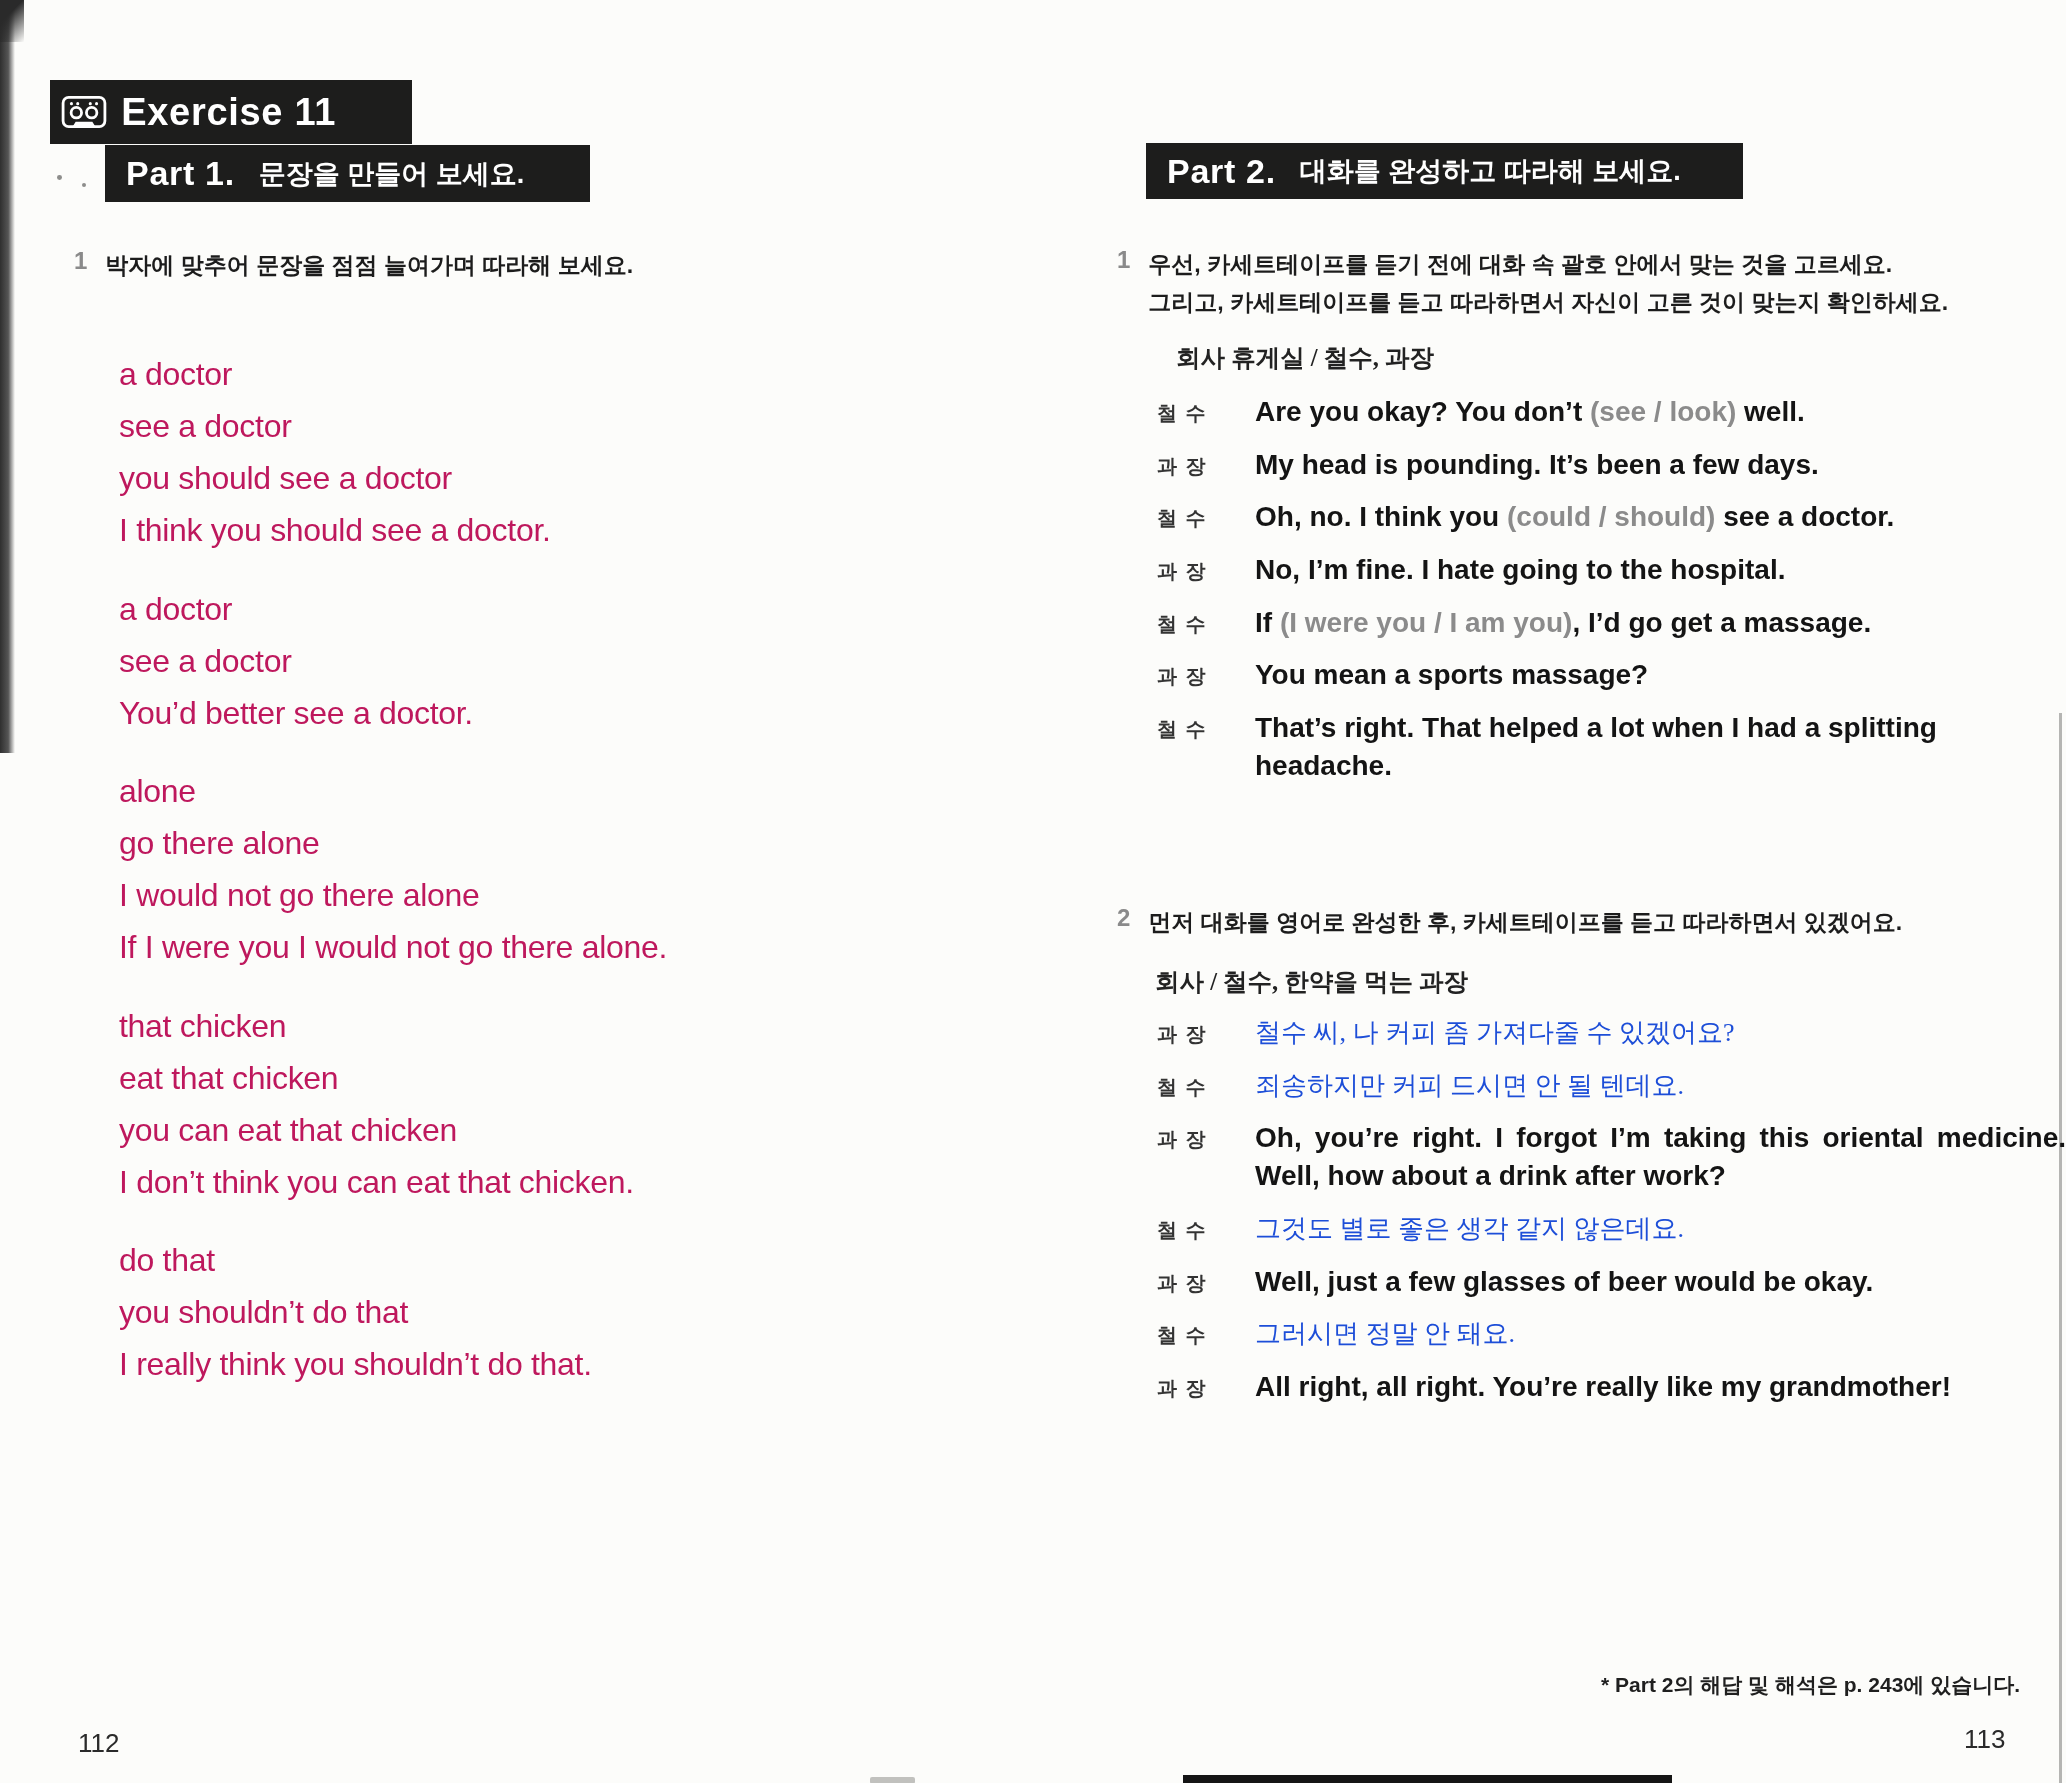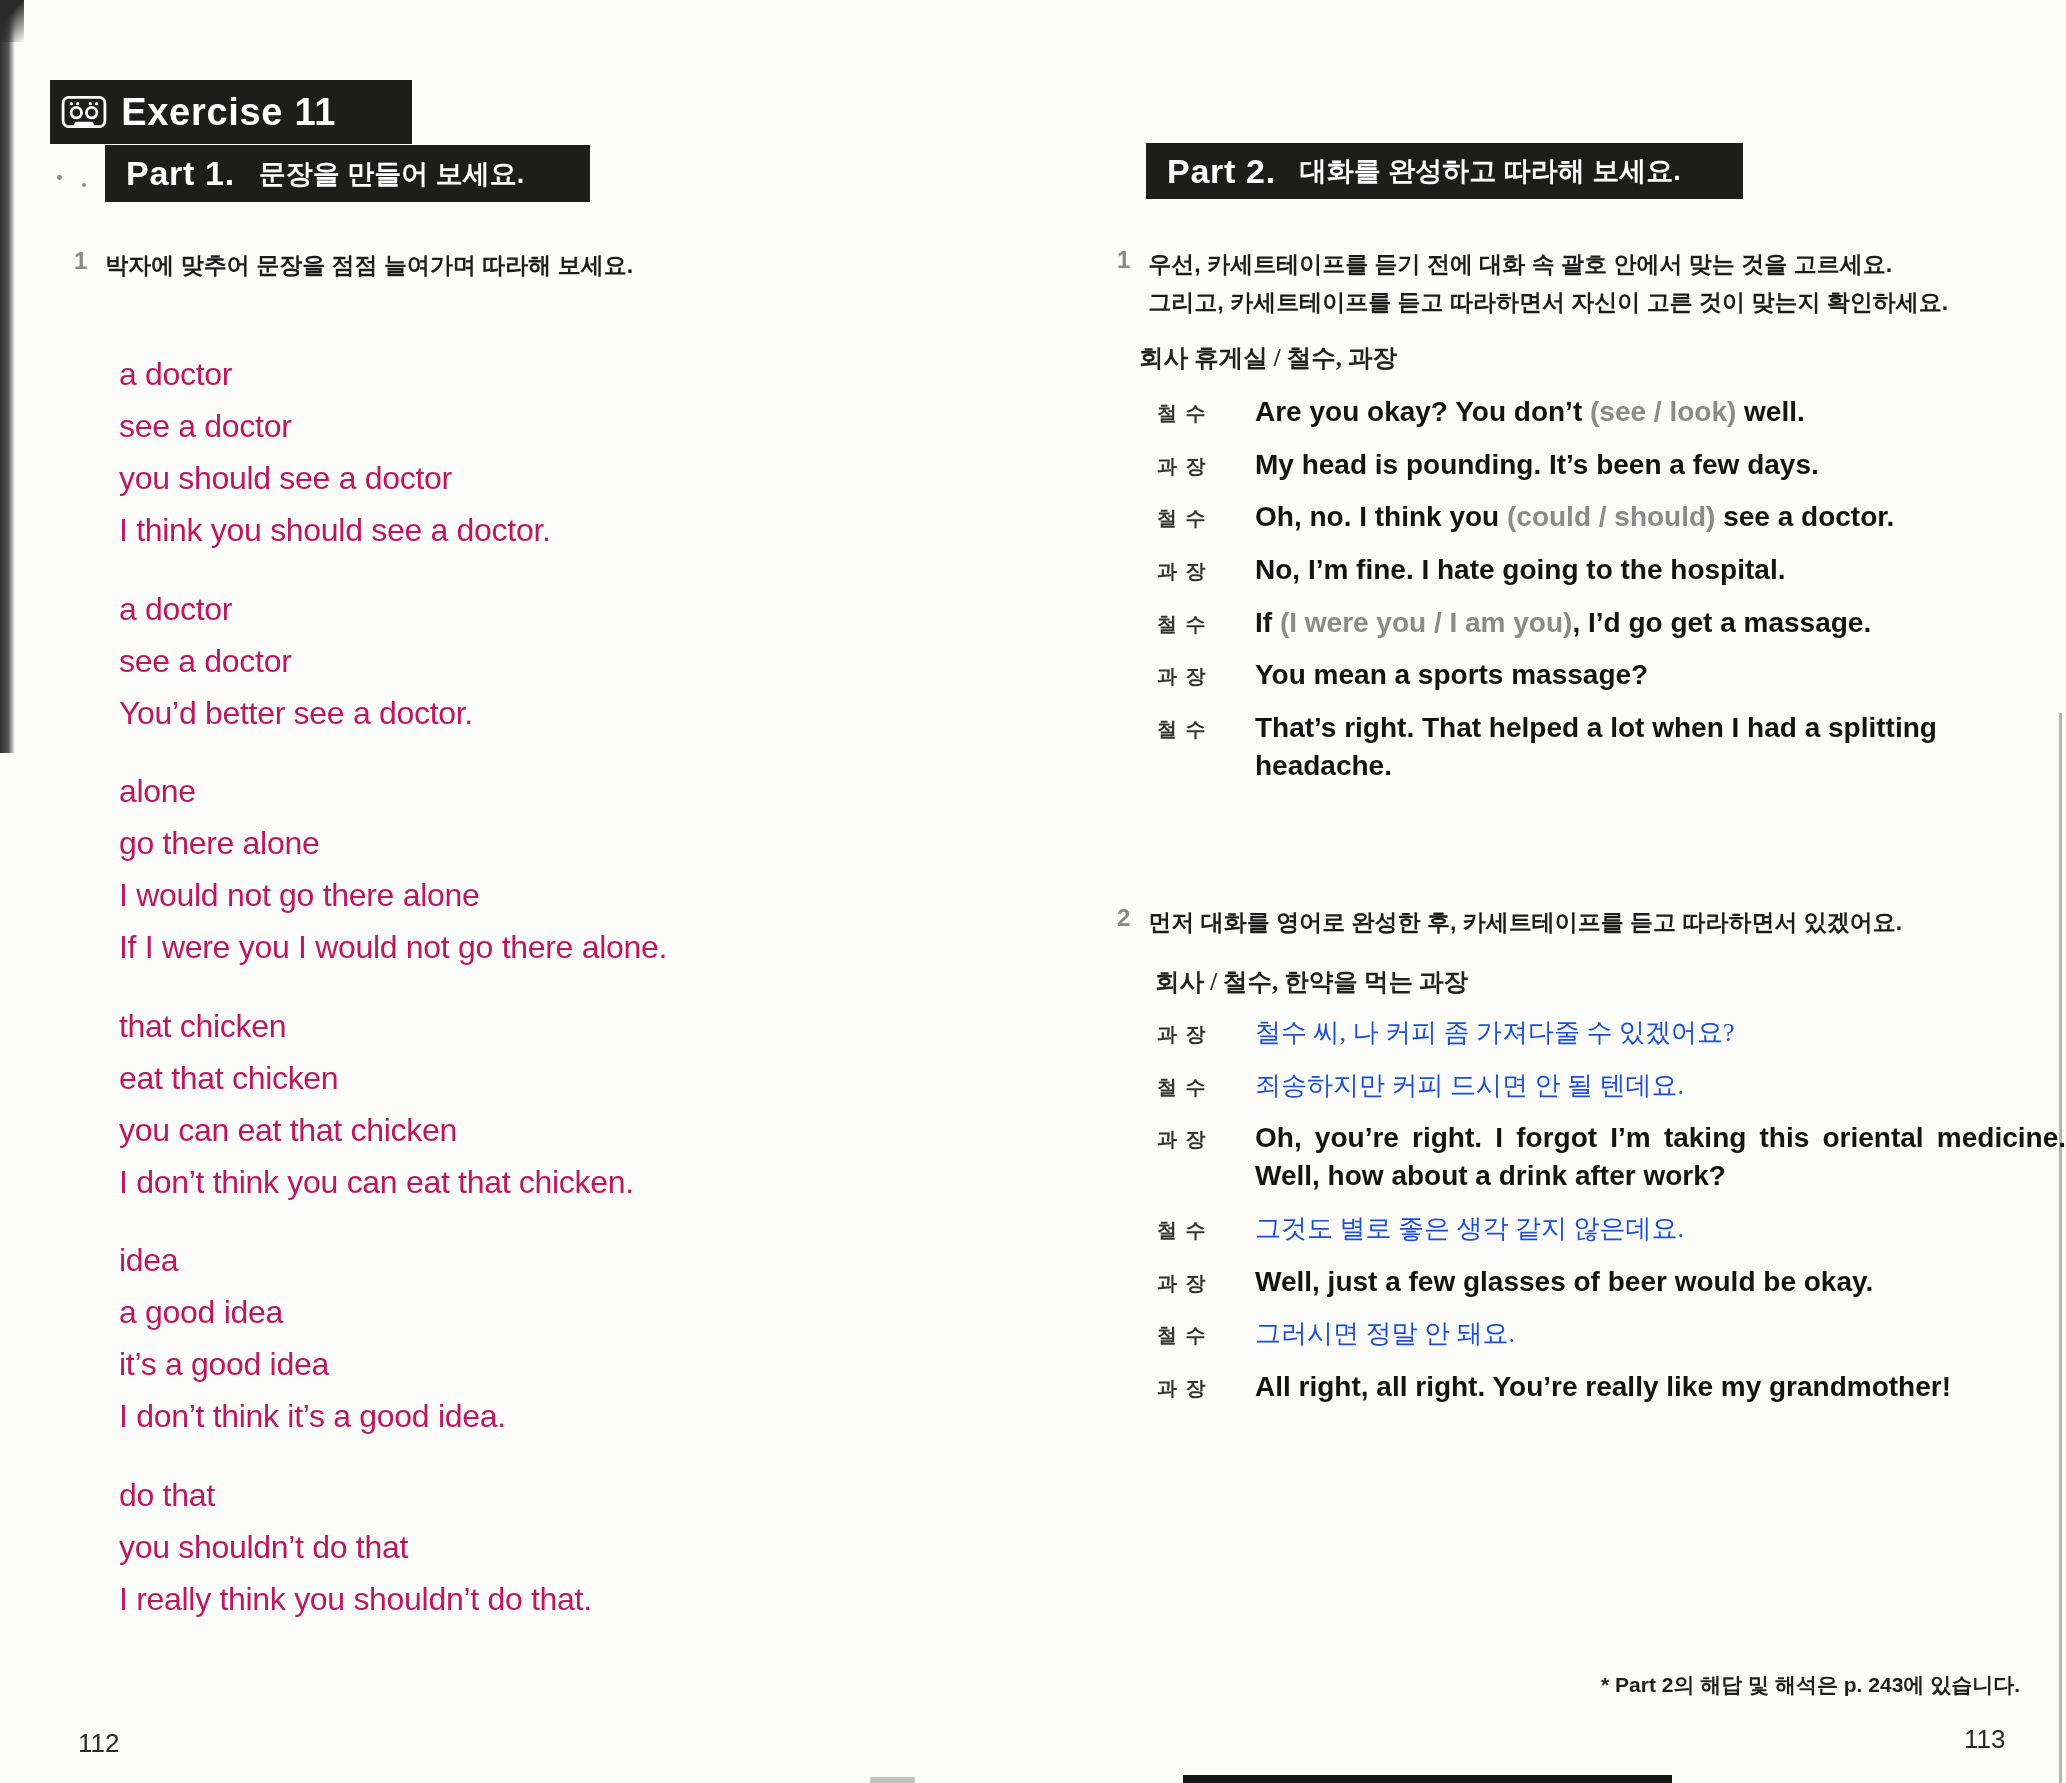--- a/index.html
+++ b/index.html
@@ -134,26 +134,20 @@
       <p>I would not go there alone</p>
       <p>If I were you I would not go there alone.</p>
     </div>
     <div class="group">
       <p>that chicken</p>
       <p>eat that chicken</p>
       <p>you can eat that chicken</p>
       <p>I don’t think you can eat that chicken.</p>
     </div>
     <div class="group">
-      <p>idea</p>
-      <p>a good idea</p>
-      <p>it’s a good idea</p>
-      <p>I don’t think it’s a good idea.</p>
-    </div>
-    <div class="group">
       <p>do that</p>
       <p>you shouldn’t do that</p>
       <p>I really think you shouldn’t do that.</p>
     </div>
   </div>
 
   <div class="page-number" id="pn-left">112</div>
 
   <div class="black-box part-box part2-box">
     <span class="part-label">Part 2.</span>
@@ -161,21 +155,21 @@
   </div>
 
   <div class="task-row" style="left:1117px;top:245px;">
     <span class="task-number">1</span>
     <span class="task-text">
       <span style="display:block;">우선, 카세트테이프를 듣기 전에 대화 속 괄호 안에서 맞는 것을 고르세요.</span>
       <span style="display:block;">그리고, 카세트테이프를 듣고 따라하면서 자신이 고른 것이 맞는지 확인하세요.</span>
     </span>
   </div>
 
-  <div class="scene" style="left:1139px;top:341px;">회사 휴게실 / 철수, 과장</div>
+  <div class="scene" style="left:1176px;top:341px;">회사 휴게실 / 철수, 과장</div>
 
   <div class="dialogue" style="left:1157px;top:393px;">
     <div class="drow">
       <span class="spk">철수</span>
       <span class="txt en"><span>Are you okay? You don’t </span><span class="choice">(see / look)</span><span> well.</span></span>
     </div>
     <div class="drow">
       <span class="spk">과장</span>
       <span class="txt en"><span>My head is pounding. It’s been a few days.</span></span>
     </div>

